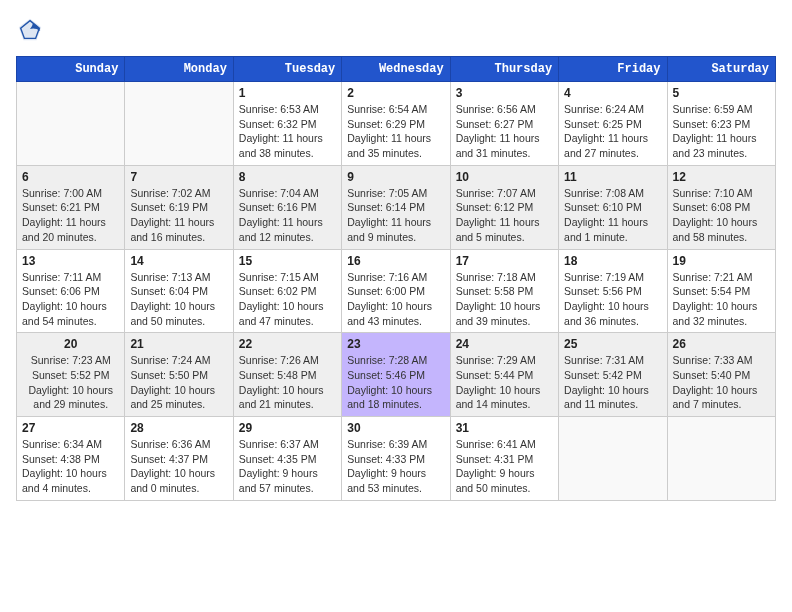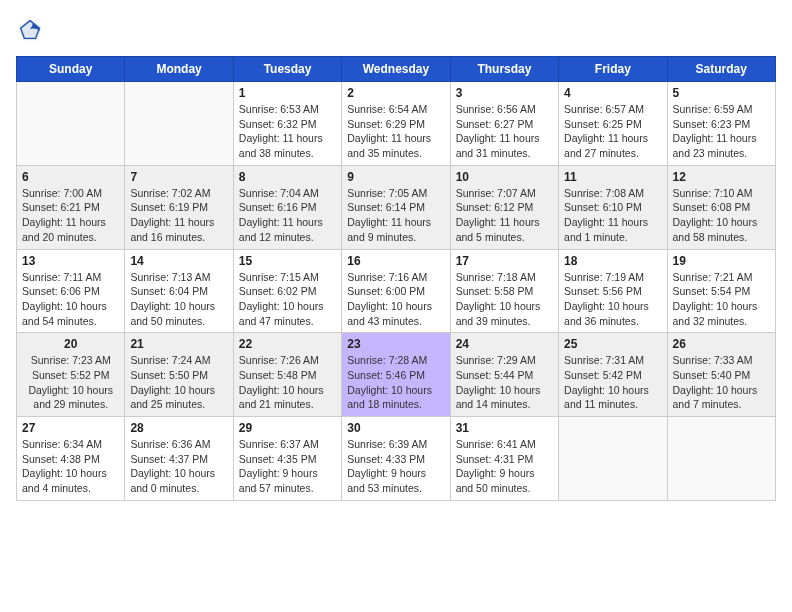--- a/index.html
+++ b/index.html
@@ -46,25 +46,26 @@
       color: #444;
     }
     .calendar {
       width: 100%;
       border-collapse: collapse;
       font-size: 11px;
     }
     .calendar th {
       background: #2255cc;
       color: #fff;
-      text-align: center;
+      text-align: right;
       padding: 5px 6px;
       font-size: 12px;
       font-weight: bold;
       border: 1px solid #1a44aa;
+      font-family: Liberation Mono, monospace;
     }
     .calendar td {
       border: 1px solid #ccc;
       vertical-align: top;
       padding: 4px 5px;
       width: calc(100% / 7);
       min-height: 80px;
       background: #fff;
     }
     .calendar tr:nth-child(even) td {
@@ -141,21 +142,21 @@
 Daylight: 11 hours and 35 minutes.</div>
         </td>
         <td style="background: rgb(255, 255, 255);">
           <div class="day-number">3</div>
           <div class="day-info" style="white-space: pre-line;">Sunrise: 6:56 AM
 Sunset: 6:27 PM
 Daylight: 11 hours and 31 minutes.</div>
         </td>
         <td style="background: rgb(255, 255, 255);">
           <div class="day-number">4</div>
-          <div class="day-info" style="white-space: pre-line;">Sunrise: 6:57 AM
+          <div class="day-info" style="white-space: pre-line;">Sunrise: 6:24 AM
 Sunset: 6:25 PM
 Daylight: 11 hours and 27 minutes.</div>
         </td>
         <td style="background: rgb(255, 255, 255);">
           <div class="day-number">5</div>
           <div class="day-info" style="white-space: pre-line;">Sunrise: 6:59 AM
 Sunset: 6:23 PM
 Daylight: 11 hours and 23 minutes.</div>
         </td>
       </tr>

